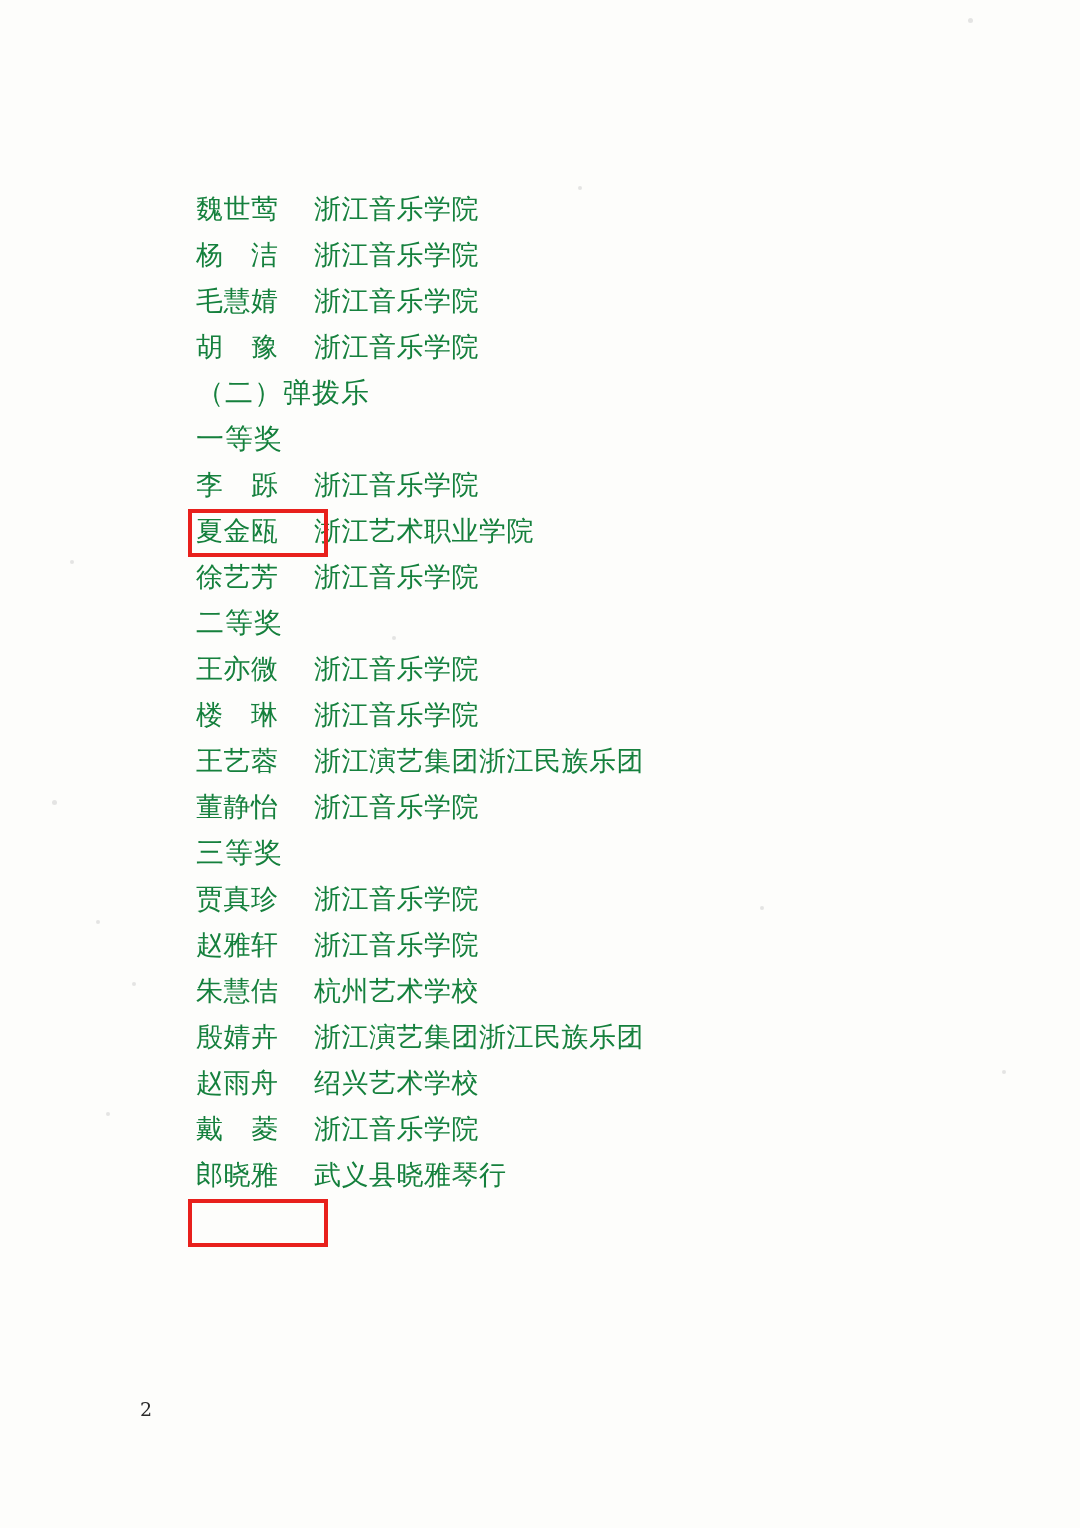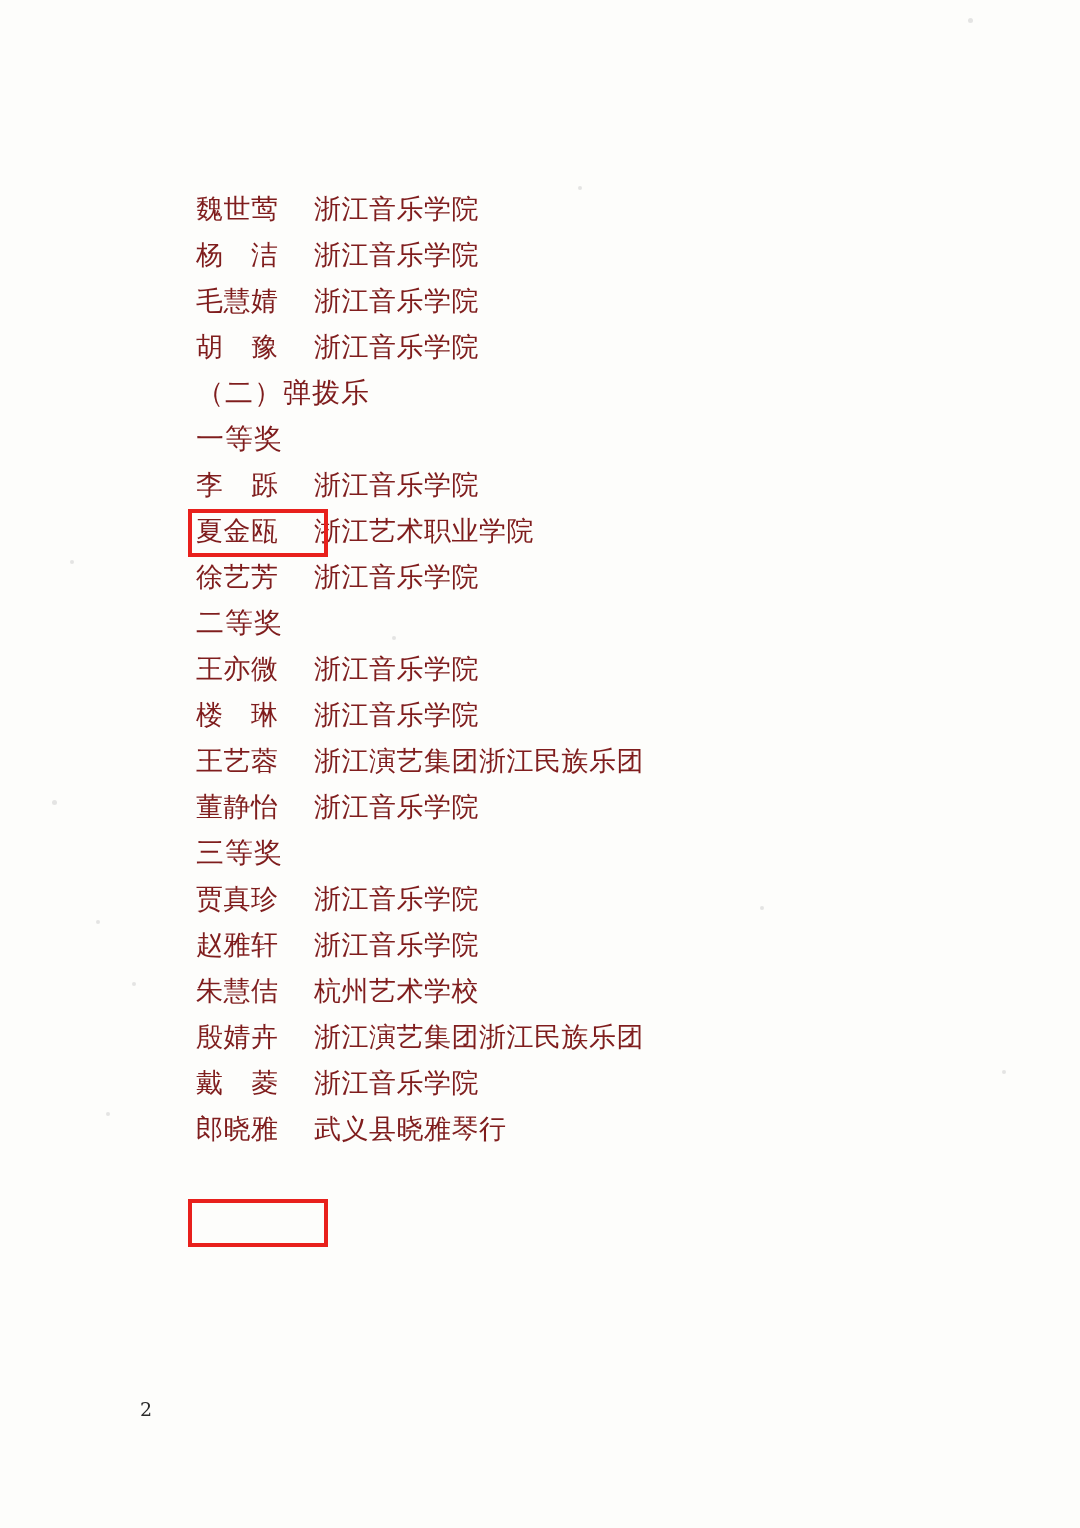--- a/index.html
+++ b/index.html
@@ -31,21 +31,21 @@
     position: absolute;
     left: 196px;
     top: 186px;
     width: 760px;
   }
   .line {
     position: relative;
     height: 46px;
     line-height: 46px;
     font-size: 27px;
-    color: #7f1d1d;
+    color: #15803d;
     white-space: nowrap;
     letter-spacing: 0.5px;
   }
   .heading {
     font-weight: 400;
     font-size: 28px;
     letter-spacing: 1px;
   }
   .name {
     display: inline-block;
@@ -99,20 +99,21 @@
       <div class="line heading"><span>二等奖</span></div>
       <div class="line"><span class="name">王亦微</span><span class="org">浙江音乐学院</span></div>
       <div class="line"><span class="name">楼　琳</span><span class="org">浙江音乐学院</span></div>
       <div class="line"><span class="name">王艺蓉</span><span class="org">浙江演艺集团浙江民族乐团</span></div>
       <div class="line"><span class="name">董静怡</span><span class="org">浙江音乐学院</span></div>
       <div class="line heading"><span>三等奖</span></div>
       <div class="line"><span class="name">贾真珍</span><span class="org">浙江音乐学院</span></div>
       <div class="line"><span class="name">赵雅轩</span><span class="org">浙江音乐学院</span></div>
       <div class="line"><span class="name">朱慧佶</span><span class="org">杭州艺术学校</span></div>
       <div class="line"><span class="name">殷婧卉</span><span class="org">浙江演艺集团浙江民族乐团</span></div>
+      <div class="line"><span class="name">赵雨舟</span><span class="org">绍兴艺术学校</span></div>
       <div class="line"><span class="name">戴　菱</span><span class="org">浙江音乐学院</span></div>
       <div class="line"><span class="name">郎晓雅</span><span class="org">武义县晓雅琴行</span></div>
     </div>
 
   <div class="page-number">2</div>
 <div class="highlight-box" style="left: 188px; top: 509px; width: 140px; height: 48px;"></div>
     <div class="highlight-box" style="left: 188px; top: 1199px; width: 140px; height: 48px;"></div>
   </div>
 
 </body></html>

